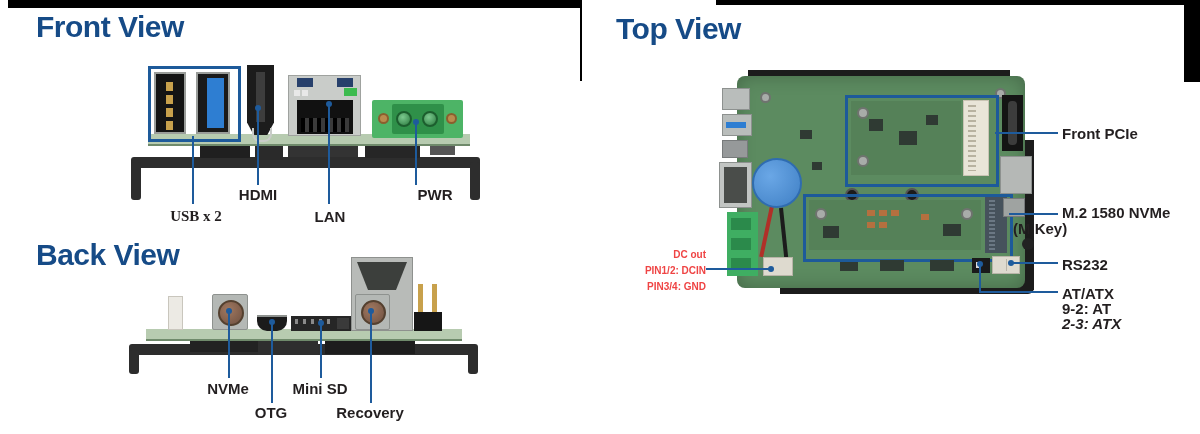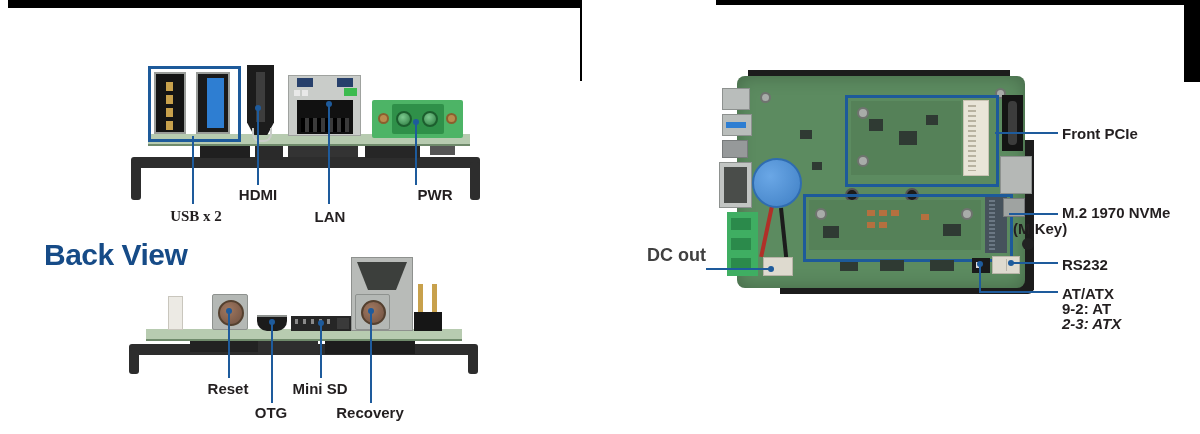--- a/index.html
+++ b/index.html
@@ -10,32 +10,33 @@
   .lbl{position:absolute;font-size:15px;font-weight:bold;color:#231f20;white-space:nowrap;}
   .lbl.center{transform:translateX(-50%);}
   .leader-v{position:absolute;width:2px;background:#1e5b9c;}
   .leader-h{position:absolute;height:2px;background:#1e5b9c;}
   .ldot{position:absolute;width:6px;height:6px;border-radius:50%;background:#1e5b9c;}
   .bluebox{position:absolute;border:3px solid #1d5a9a;}
   .bracket{background:#2d2d2d;border-radius:3px;}
   .pcbstrip{background:#b7cbb0;border-bottom:2px solid #6f8a6b;}
   .btn-sq{position:absolute;background:#b4b8b5;border:1px solid #8e928f;border-radius:2px;}
   .btn-rd{position:absolute;border-radius:50%;background:radial-gradient(circle at 38% 35%,#a07860,#6e5040);border:2px solid #54402f;}
-  .callout-left{position:absolute;font-size:18px;font-weight:bold;color:#404040;text-align:right;line-height:16px;}
+  .callout-left{position:absolute;font-size:10px;font-weight:bold;color:#ef4444;text-align:right;line-height:16px;}
 </style>
 </head>
 <body>
 
 <div class="canvas">
 
   <div class="abs" style="left:8px;top:0;width:572px;height:8px;background:#000;"></div>
   <div class="abs" style="left:580px;top:0;width:2px;height:81px;background:#000;"></div>
   <div class="abs" style="left:716px;top:0;width:484px;height:5px;background:#000;"></div>
   <div class="abs" style="left:1184px;top:0;width:16px;height:82px;background:#000;"></div>
 
+  <div class="heading" style="left:36px;top:10px;">Front View</div>
 
   <div class="abs bracket" style="left:131px;top:157px;width:349px;height:11px;"></div>
   <div class="abs bracket" style="left:131px;top:162px;width:10px;height:38px;"></div>
   <div class="abs bracket" style="left:470px;top:162px;width:10px;height:38px;"></div>
 
   <div class="abs pcbstrip" style="left:148px;top:134px;width:322px;height:10px;"></div>
   <div class="abs" style="left:200px;top:146px;width:50px;height:12px;background:#1f1f1f;"></div>
   <div class="abs" style="left:255px;top:146px;width:28px;height:14px;background:#2a2a2a;"></div>
   <div class="abs" style="left:288px;top:146px;width:70px;height:11px;background:#333;"></div>
   <div class="abs" style="left:365px;top:146px;width:55px;height:12px;background:#262626;"></div>
@@ -83,21 +84,21 @@
   <div class="leader-v" style="left:192px;top:136px;height:68px;"></div>
   <div class="leader-v" style="left:257px;top:108px;height:77px;"></div>
   <div class="leader-v" style="left:328px;top:104px;height:100px;"></div>
   <div class="leader-v" style="left:415px;top:122px;height:63px;"></div>
 
   <div class="lbl center" style="left:258px;top:186px;">HDMI</div>
   <div class="lbl center" style="left:435px;top:186px;">PWR</div>
   <div class="lbl center" style="left:196px;top:208px;font-family:Liberation Serif, serif;">USB x 2</div>
   <div class="lbl center" style="left:330px;top:208px;">LAN</div>
 
-  <div class="heading" style="left:44px;top:238px;">Back View</div>
+  <div class="heading" style="left:36px;top:238px;">Back View</div>
 
   <div class="abs bracket" style="left:129px;top:344px;width:349px;height:11px;"></div>
   <div class="abs bracket" style="left:129px;top:350px;width:10px;height:24px;"></div>
   <div class="abs bracket" style="left:468px;top:350px;width:10px;height:24px;"></div>
 
   <div class="abs pcbstrip" style="left:146px;top:329px;width:316px;height:10px;"></div>
   <div class="abs" style="left:190px;top:341px;width:120px;height:11px;background:#222;"></div>
   <div class="abs" style="left:258px;top:341px;width:60px;height:14px;background:#2e2e2e;"></div>
   <div class="abs" style="left:325px;top:341px;width:90px;height:13px;background:#1d1d1d;"></div>
 
@@ -125,25 +126,26 @@
 
   <div class="ldot" style="left:226px;top:308px;"></div>
   <div class="ldot" style="left:269px;top:319px;"></div>
   <div class="ldot" style="left:318px;top:320px;"></div>
   <div class="ldot" style="left:368px;top:308px;"></div>
   <div class="leader-v" style="left:228px;top:312px;height:66px;"></div>
   <div class="leader-v" style="left:271px;top:323px;height:80px;"></div>
   <div class="leader-v" style="left:320px;top:324px;height:54px;"></div>
   <div class="leader-v" style="left:370px;top:312px;height:91px;"></div>
 
-  <div class="lbl center" style="left:228px;top:380px;">Reset</div>
+  <div class="lbl center" style="left:228px;top:380px;">NVMe</div>
   <div class="lbl center" style="left:320px;top:380px;">Mini SD</div>
   <div class="lbl center" style="left:271px;top:404px;">OTG</div>
   <div class="lbl center" style="left:370px;top:404px;">Recovery</div>
 
+  <div class="heading" style="left:616px;top:12px;">Top View</div>
 
   <div class="abs" style="left:748px;top:70px;width:262px;height:14px;background:#1c1c1c;"></div>
   <div class="abs" style="left:1020px;top:140px;width:14px;height:150px;background:#1c1c1c;"></div>
   <div class="abs" style="left:780px;top:272px;width:254px;height:22px;background:#1c1c1c;border-radius:0 0 6px 0;"></div>
 
   <div class="abs" style="left:737px;top:76px;width:288px;height:212px;background:#5c8b60;border-radius:8px;box-shadow:inset 0 0 18px rgba(0,0,0,0.25);"></div>
 
   <div class="abs" style="left:722px;top:88px;width:28px;height:22px;background:#b9bdbb;border:1px solid #8d918f;box-sizing:border-box;"></div>
   <div class="abs" style="left:722px;top:114px;width:30px;height:22px;background:#b9bdbb;border:1px solid #8d918f;box-sizing:border-box;">
     <div class="abs" style="left:3px;top:7px;width:20px;height:6px;background:#2e7ed2;"></div>
@@ -220,24 +222,26 @@
   <div class="leader-h" style="left:1009px;top:213px;width:49px;"></div>
   <div class="ldot" style="left:1008px;top:260px;"></div>
   <div class="leader-h" style="left:1012px;top:262px;width:46px;"></div>
   <div class="ldot" style="left:977px;top:261px;"></div>
   <div class="leader-v" style="left:979px;top:264px;height:28px;"></div>
   <div class="leader-h" style="left:979px;top:291px;width:79px;"></div>
   <div class="ldot" style="left:768px;top:266px;"></div>
   <div class="leader-h" style="left:706px;top:268px;width:64px;"></div>
 
   <div class="lbl" style="left:1062px;top:125px;">Front PCIe</div>
-  <div class="lbl" style="left:1062px;top:204px;">M.2 1970 NVMe</div>
+  <div class="lbl" style="left:1062px;top:204px;">M.2 1580 NVMe</div>
   <div class="lbl" style="left:1013px;top:220px;">(M Key)</div>
   <div class="lbl" style="left:1062px;top:256px;">RS232</div>
   <div class="lbl" style="left:1062px;top:285px;">AT/ATX</div>
   <div class="lbl" style="left:1062px;top:300px;">9-2: AT</div>
   <div class="lbl" style="left:1062px;top:315px;font-style:italic;">2-3: ATX</div>
 
   <div class="callout-left" style="left:560px;top:247px;width:146px;">
     <div>DC out</div>
+    <div>PIN1/2: DCIN</div>
+    <div>PIN3/4: GND</div>
   </div>
 
 </div>
 
 </body></html>

